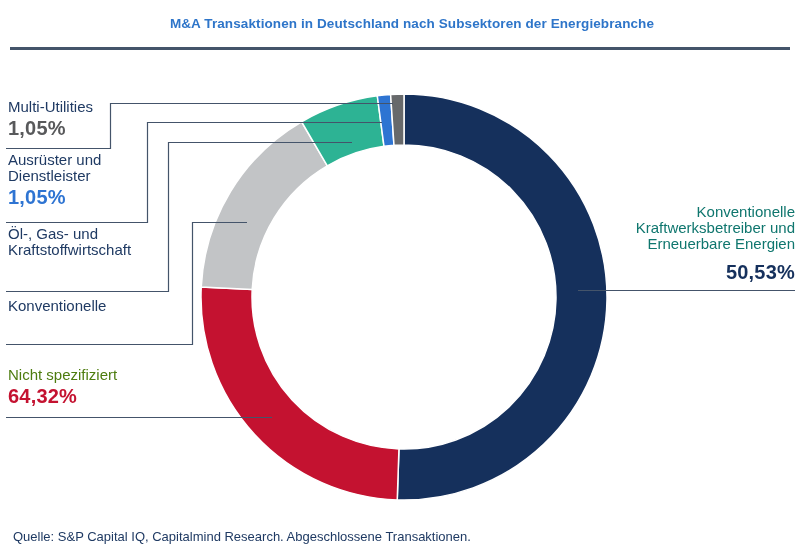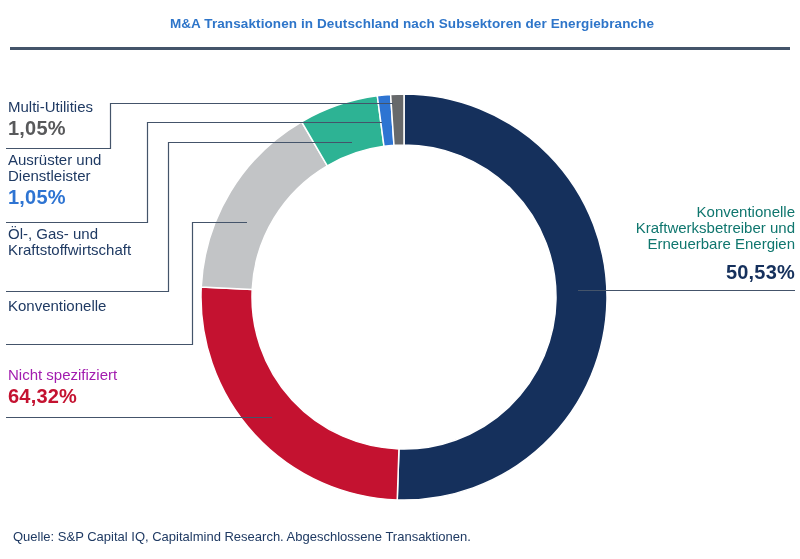--- a/index.html
+++ b/index.html
@@ -69,21 +69,21 @@
 <div class="callout" style="top:226px">
   <span class="name" style="color: rgb(31, 58, 99);">Öl-, Gas- und
 Kraftstoffwirtschaft</span>
 </div>
 
 <div class="callout" style="top:298px">
   <span class="name" style="color: rgb(31, 58, 99);">Konventionelle</span>
 </div>
 
 <div class="callout" style="top:367px">
-  <span class="name" style="color: #a21caf;">Nicht spezifiziert</span>
+  <span class="name" style="color: #4d7c0f;">Nicht spezifiziert</span>
   <span class="value" style="color: rgb(196, 18, 48);">64,32%</span>
 </div>
 
 <div class="callout callout-right" style="top:204px">
   <span class="name" style="color: #0f766e;">Konventionelle
 Kraftwerksbetreiber und
 Erneuerbare Energien</span>
   <span class="value" style="color: rgb(21, 48, 92);">50,53%</span>
 </div>
 

